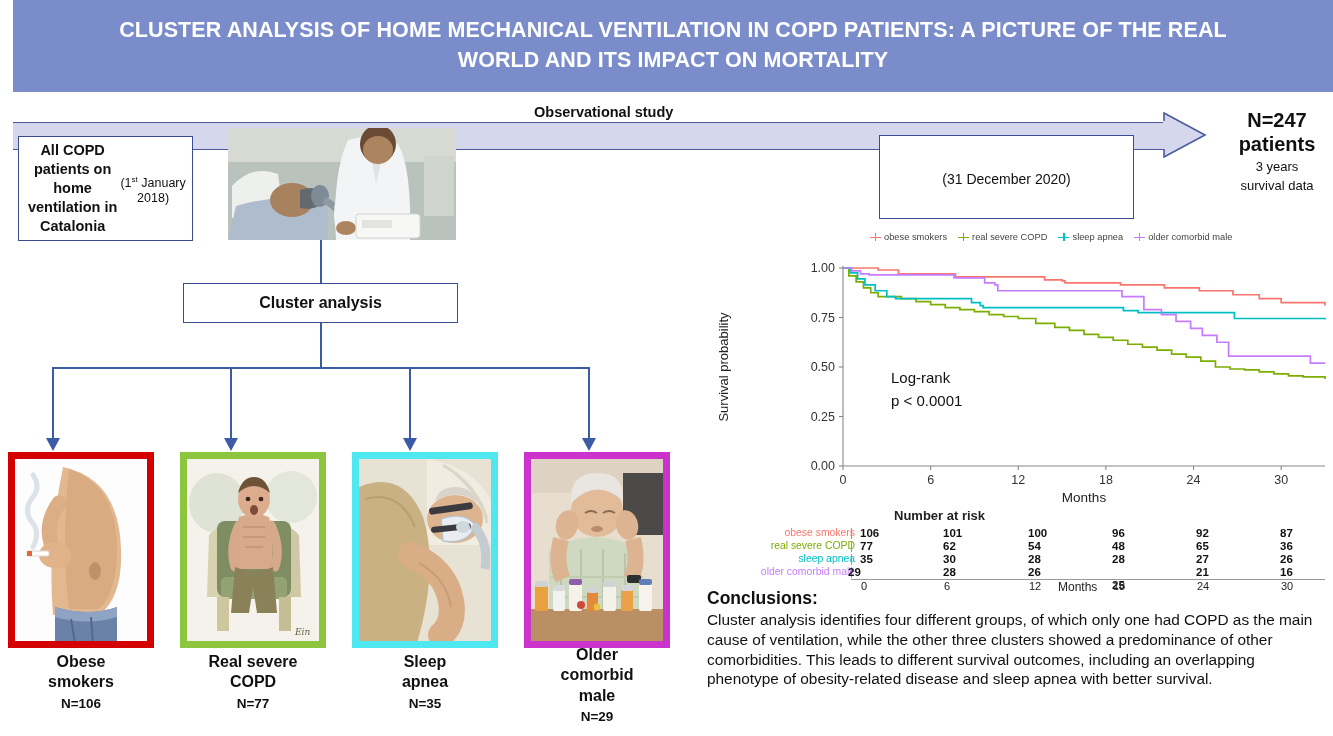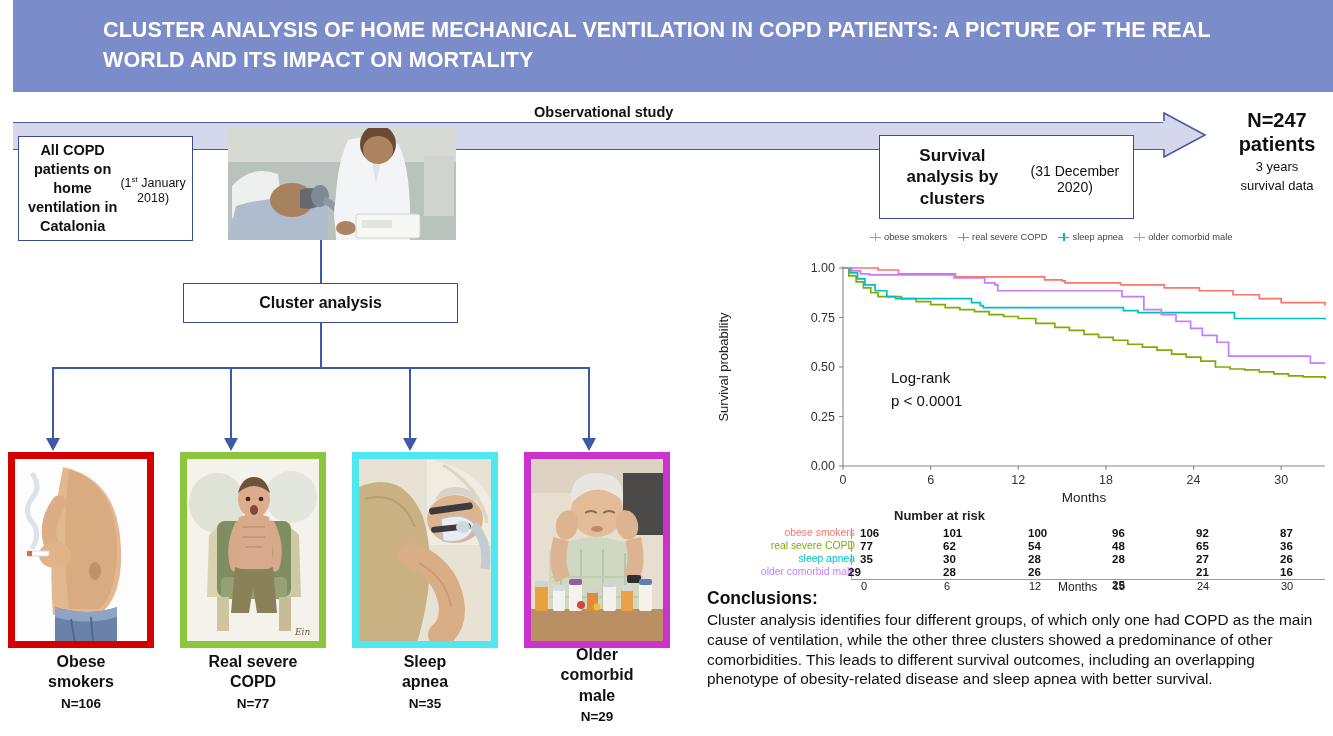--- a/index.html
+++ b/index.html
@@ -3,21 +3,21 @@
 <meta charset="utf-8">
 <style>
   html,body{margin:0;padding:0;background:#fff;}
   body{width:1333px;height:736px;position:relative;overflow:hidden;
        font-family:"Liberation Sans","DejaVu Sans",sans-serif;color:#111;}
 
   
   #title-banner{position:absolute;left:13px;top:0;width:1320px;height:92px;
     background:#7b8ccb;display:flex;align-items:center;justify-content:center;}
   #title-text{color:#fff;font-weight:bold;font-size:21.5px;line-height:1.38;
-    text-align:left;width:1140px;letter-spacing:.1px;}
+    text-align:center;width:1140px;letter-spacing:.1px;}
 
   
   #obs-label{position:absolute;left:534px;top:104px;font-size:14.5px;font-weight:bold;}
   #obs-arrow{position:absolute;left:13px;top:122px;width:1205px;height:26px;}
   #obs-shaft{position:absolute;left:0;top:0;width:1160px;height:26px;
     background:#d5d8ec;border-top:1.6px solid #4a5aa0;border-bottom:1.6px solid #4a5aa0;}
 
   
   .flowbox{position:absolute;background:#fff;border:1.5px solid #3c4c92;
     display:flex;flex-direction:row;align-items:center;justify-content:center;
@@ -119,21 +119,20 @@
     <path d="M122 52 q-12 30 -6 48" stroke="#f3f4f6" stroke-width="16" fill="none"></path>
     <ellipse cx="118" cy="100" rx="10" ry="7" fill="#ad8460"></ellipse>
 
     <rect x="128" y="86" width="64" height="24" rx="3" fill="#f7f7f5" stroke="#d2d4d0"></rect>
     <rect x="134" y="92" width="30" height="8" fill="#e2e4e0"></rect>
     <rect x="196" y="28" width="30" height="60" fill="#cfd4ce"></rect>
   </svg>
 </div>
 
 <div class="flowbox" id="box-survival">
-  <div class="s1">Survival analysis by<br>clusters</div>
   <div class="s2">(31 December 2020)</div>
 </div>
 
 <div id="n247">
   <div class="big">N=247</div>
   <div class="big">patients</div>
   <div class="small">3 years</div>
   <div class="small">survival data</div>
 </div>
 

